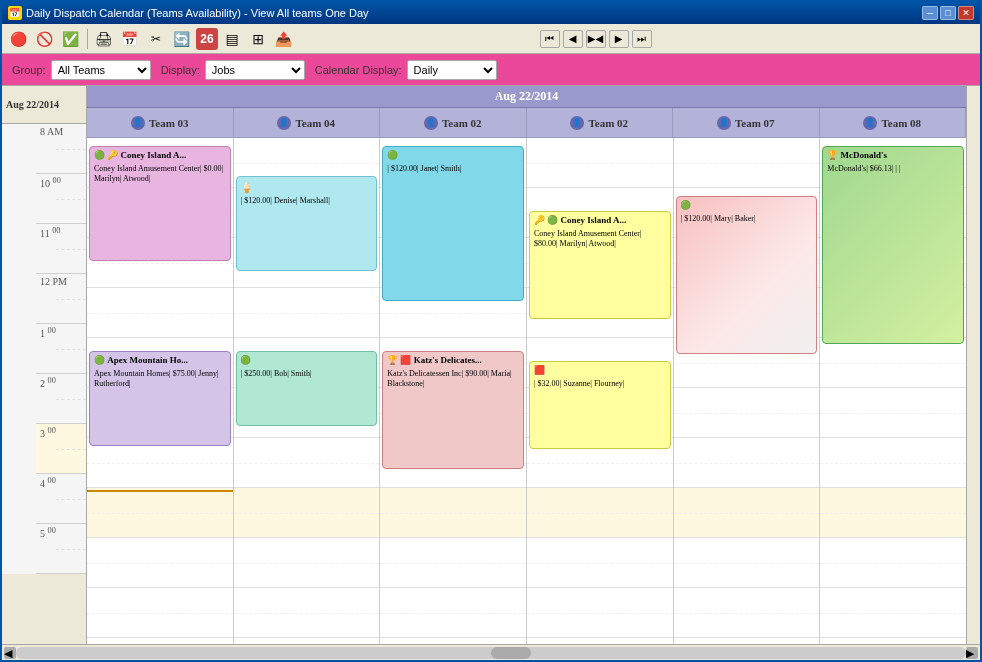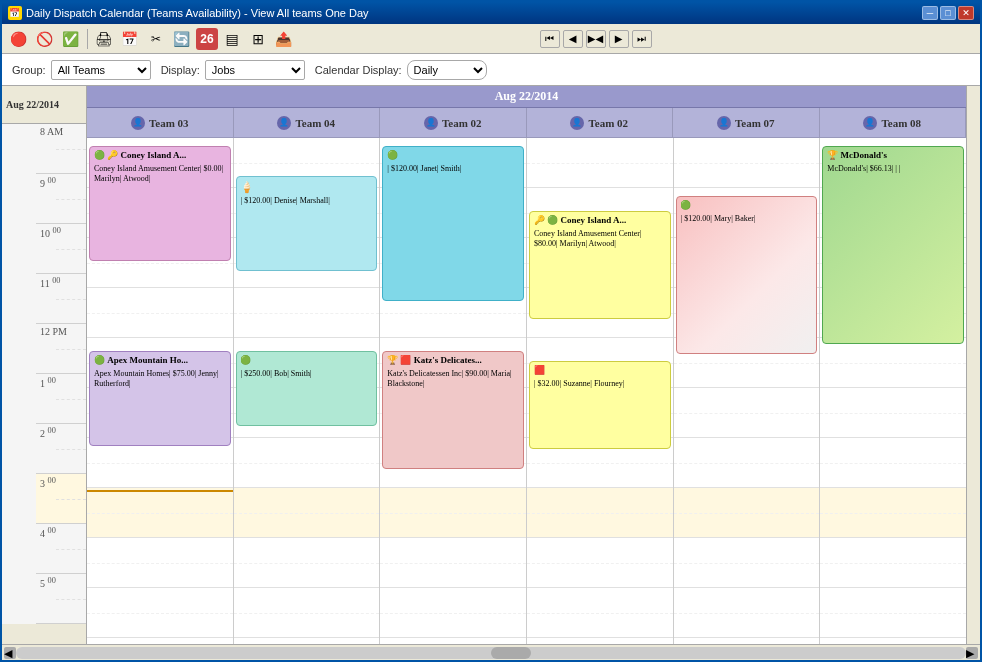--- a/index.html
+++ b/index.html
@@ -90,21 +90,21 @@
       width: 20px; height: 18px;
       border: 1px solid #a8a8a8;
       background: #ece9d8;
       cursor: pointer;
       display: flex; align-items: center; justify-content: center;
       font-size: 10px;
       border-radius: 2px;
     }
 
     .filter-bar {
-      background: #ffffff;
+      background: #ec4899;
       border-bottom: 1px solid #a8a8a8;
       padding: 4px 10px;
       display: flex;
       align-items: center;
       gap: 10px;
       flex-shrink: 0;
       height: 32px;
     }
 
     .filter-group {
@@ -385,43 +385,39 @@
       </select>
     </div>
     <div class="filter-group">
       <span class="filter-label">Display:</span>
       <select class="filter-select" style="width:100px;">
         <option>Jobs</option>
       </select>
     </div>
     <div class="filter-group">
       <span class="filter-label">Calendar Display:</span>
-      <select class="filter-select" style="width:80px;border-radius:8px;">
+      <select class="filter-select" style="width:90px;">
         <option>Daily</option>
       </select>
     </div>
   </div>
 
   <div class="calendar-container">
 
     <div class="left-gutter">
       <div class="left-gutter-date left-gutter-date-header">
         <span style="font-size:10px; font-weight:bold; color:#333;">Aug 22/2014</span>
       </div>
       <div class="left-gutter-times">
         <div class="time-slots">
           <div class="time-slot">
               <span>8 AM</span>
               <div class="half-mark"></div>
             </div>
           <div class="time-slot">
-              <span>9 <sup>00</sup></span>
-              <div class="half-mark"></div>
-            </div>
-          <div class="time-slot">
               <span>10 <sup>00</sup></span>
               <div class="half-mark"></div>
             </div>
           <div class="time-slot">
               <span>11 <sup>00</sup></span>
               <div class="half-mark"></div>
             </div>
           <div class="time-slot">
               <span>12 PM</span>
               <div class="half-mark"></div>

